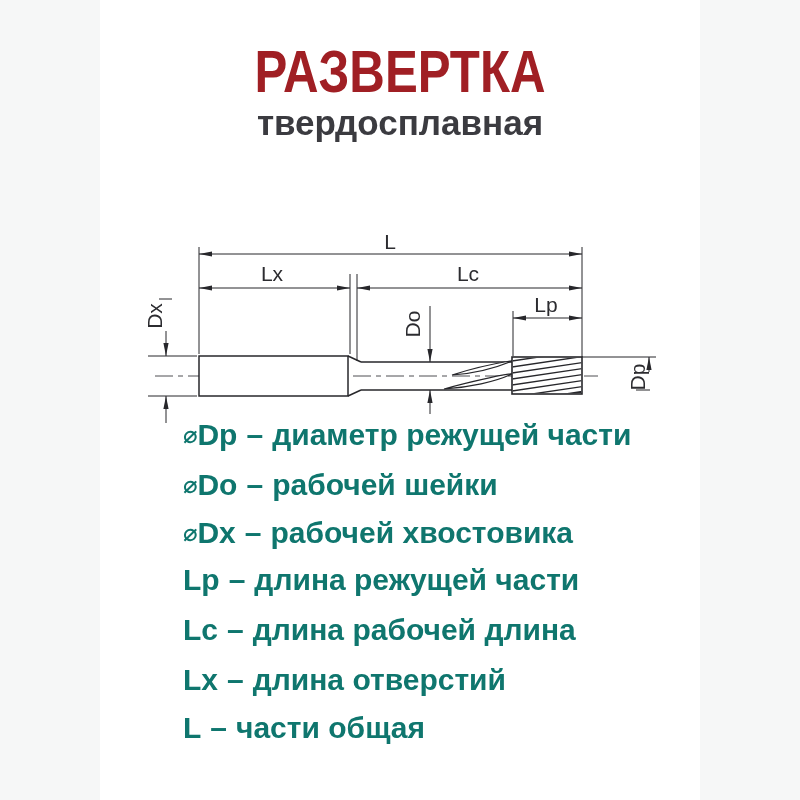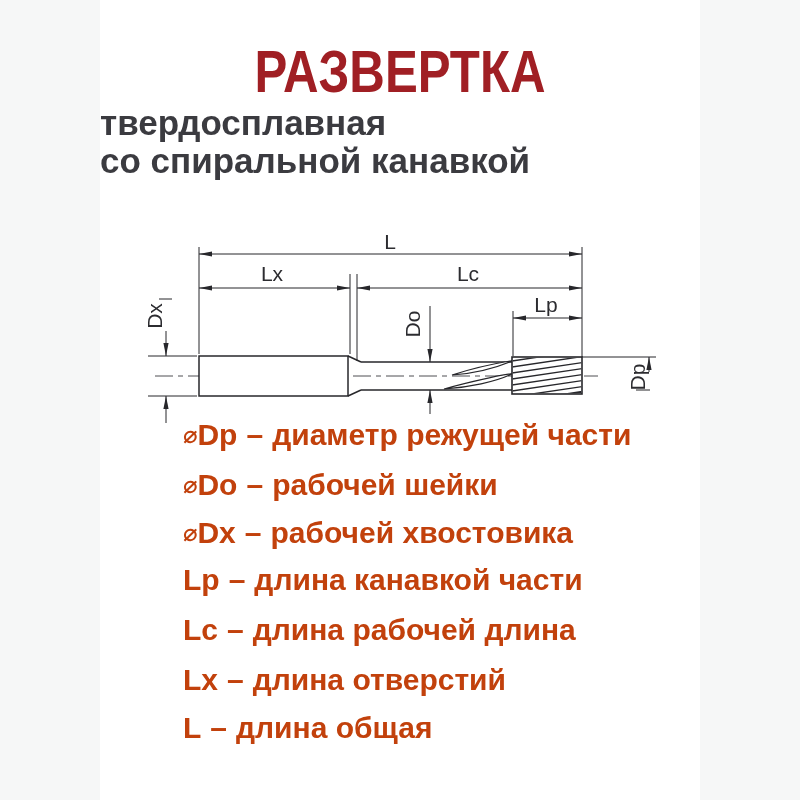--- a/index.html
+++ b/index.html
@@ -16,50 +16,49 @@
   .title{
     position:absolute;left:0;top:40px;width:600px;height:64px;
     line-height:64px;text-align:center;
     font-size:60px;font-weight:900;letter-spacing:0px;
     color:#a01f24;
     transform:scaleX(0.82);transform-origin:50% 50%;
     white-space:nowrap;
   }
   .subtitle{
     position:absolute;left:0;top:104px;width:600px;
-    color:#3b3b40;
+    text-align:center;color:#3b3b40;
     font-size:35px;line-height:38px;font-weight:700;
     white-space:nowrap;
   }
   .drawing{
     position:absolute;left:0;top:228px;width:600px;height:200px;
   }
   .legend{position:absolute;left:0;top:0;width:600px;}
   .legend-row{
     position:absolute;left:83px;height:38px;line-height:38px;
-    color:#c2410c;font-size:30px;font-weight:700;white-space:nowrap;
+    color:#0f766e;font-size:30px;font-weight:700;white-space:nowrap;
   }
   .legend-row .phi{font-size:24px;font-weight:700;vertical-align:2px;}
   .legend-row .sep{margin:0 9px;}
   svg text{
     font-family:"Liberation Sans","DejaVu Sans",sans-serif;
     font-size:21px;fill:#2c2c30;font-weight:400;
   }
 </style>
 </head>
 <body>
 
 <div class="stage">
   <div class="panel">
 
     <div class="title">РАЗВЕРТКА</div>
 
     <div class="subtitle">
       <div>твердосплавная</div>
-      <div>со спиральной канавкой</div>
     </div>
 
     <svg class="drawing" viewBox="0 0 600 200" xmlns="http://www.w3.org/2000/svg">
       <defs>
         <clipPath id="fluteClip">
             <rect x="412.8" y="129.8" width="68.4" height="35.4"></rect>
           </clipPath>
       </defs>
 
       <line x1="55" y1="148" x2="498" y2="148" stroke="#3a3a3e" stroke-width="0.9" stroke-dasharray="18 5 5 5"></line>
@@ -141,27 +140,27 @@
       <div class="legend-row" style="top:416px">
         <span class="phi">⌀</span><span class="sym">Dp</span><span class="sep">–</span><span>диаметр режущей части</span>
       </div>
       <div class="legend-row" style="top:466px">
         <span class="phi">⌀</span><span class="sym">Do</span><span class="sep">–</span><span>рабочей шейки</span>
       </div>
       <div class="legend-row" style="top:514px">
         <span class="phi">⌀</span><span class="sym">Dx</span><span class="sep">–</span><span>рабочей хвостовика</span>
       </div>
       <div class="legend-row" style="top:561px">
-        <span class="phi"></span><span class="sym">Lp</span><span class="sep">–</span><span>длина канавкой части</span>
+        <span class="phi"></span><span class="sym">Lp</span><span class="sep">–</span><span>длина режущей части</span>
       </div>
       <div class="legend-row" style="top:611px">
         <span class="phi"></span><span class="sym">Lc</span><span class="sep">–</span><span>длина рабочей длина</span>
       </div>
       <div class="legend-row" style="top:661px">
         <span class="phi"></span><span class="sym">Lx</span><span class="sep">–</span><span>длина отверстий</span>
       </div>
       <div class="legend-row" style="top:709px">
-        <span class="phi"></span><span class="sym">L</span><span class="sep">–</span><span>длина общая</span>
+        <span class="phi"></span><span class="sym">L</span><span class="sep">–</span><span>части общая</span>
       </div>
     </div>
 
   </div>
 </div>
 
 </body></html>

